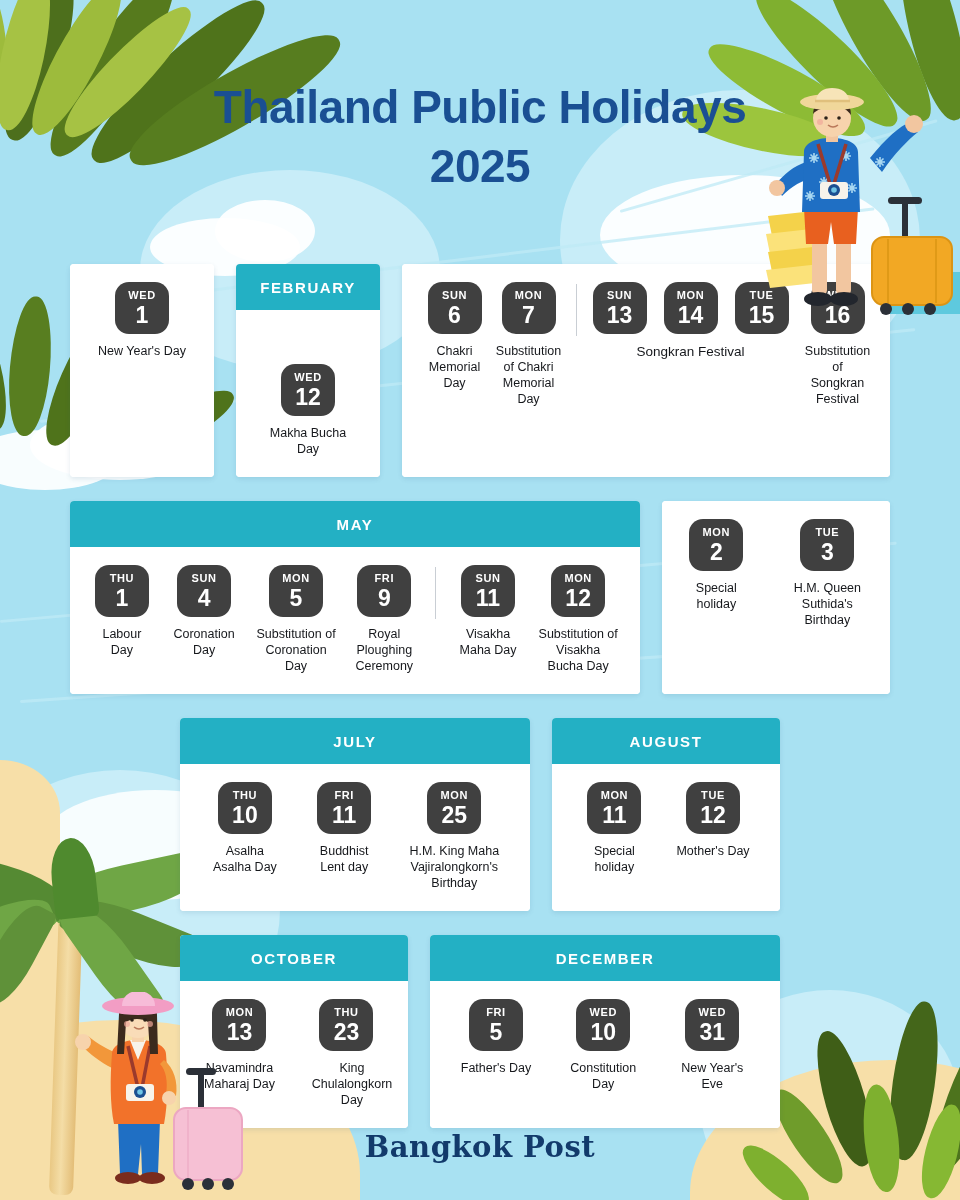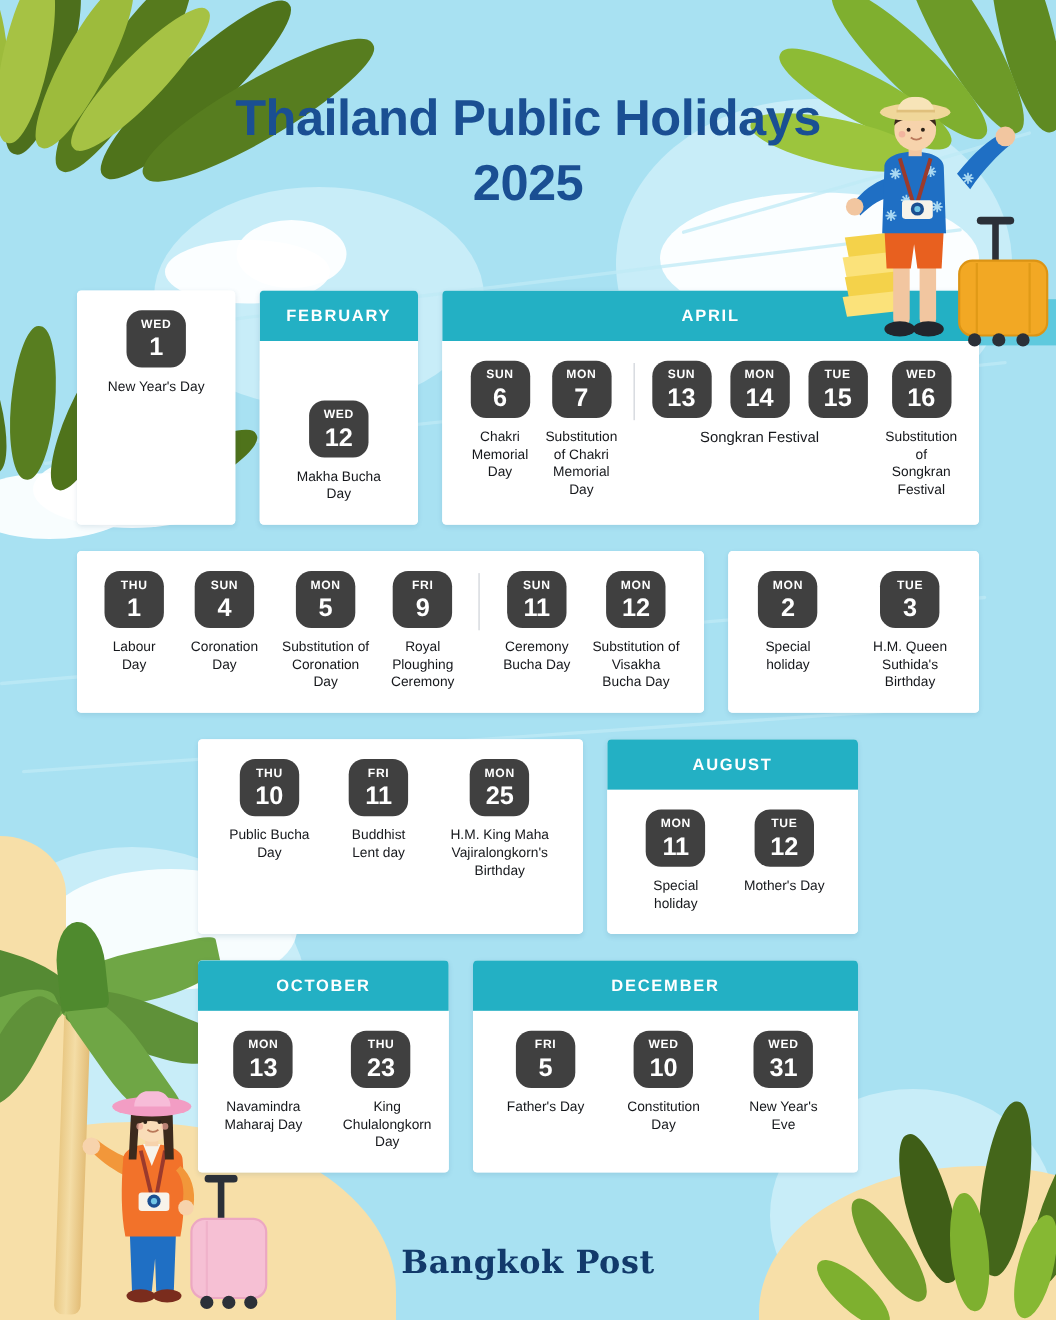--- a/index.html
+++ b/index.html
@@ -467,21 +467,20 @@
           <div class="chip">
             <span class="dow">WED</span>
             <span class="dnum">12</span>
           </div>
           <div class="entry-label" style="max-width:100px;">Makha Bucha Day</div>
         </div>
       </div>
     </div>
 
     <div class="card" style="flex:1;">
-      <div class="card-head">APRIL</div>
       <div class="card-body" style="padding-left:18px; padding-right:18px;">
 
         <div class="entry">
           <div class="chip">
             <span class="dow">SUN</span>
             <span class="dnum">6</span>
           </div>
           <div class="entry-label" style="max-width:62px;">Chakri Memorial Day</div>
         </div>
 
@@ -520,20 +519,21 @@
           </div>
           <div class="entry-label" style="max-width:88px;">Substitution of Songkran Festival</div>
         </div>
       </div>
     </div>
   </div>
 
   <div class="row">
 
     <div class="card" style="flex:1;">
+      <div class="card-head">MAY</div>
       <div class="card-body" style="padding-left:14px; padding-right:14px;">
         <div class="entry">
           <div class="chip">
             <span class="dow">THU</span>
             <span class="dnum">1</span>
           </div>
           <div class="entry-label" style="max-width:84px;">Labour Day</div>
         </div>
         <div class="entry">
           <div class="chip">
@@ -555,21 +555,21 @@
             <span class="dnum">9</span>
           </div>
           <div class="entry-label" style="max-width:70px;">Royal Ploughing Ceremony</div>
         </div>
         <div class="divider"></div>
         <div class="entry">
           <div class="chip">
             <span class="dow">SUN</span>
             <span class="dnum">11</span>
           </div>
-          <div class="entry-label" style="max-width:74px;">Ceremony Bucha Day</div>
+          <div class="entry-label" style="max-width:74px;">Visakha Maha Day</div>
         </div>
         <div class="entry">
           <div class="chip">
             <span class="dow">MON</span>
             <span class="dnum">12</span>
           </div>
           <div class="entry-label" style="max-width:86px;">Substitution of Visakha Bucha Day</div>
         </div>
       </div>
     </div>
@@ -590,27 +590,28 @@
           </div>
           <div class="entry-label" style="max-width:92px;">H.M. Queen Suthida's Birthday</div>
         </div>
       </div>
     </div>
   </div>
 
   <div class="row center">
 
     <div class="card" style="width:350px;">
+      <div class="card-head">JULY</div>
       <div class="card-body" style="gap:14px; padding-left:20px; padding-right:20px;">
         <div class="entry">
           <div class="chip">
             <span class="dow">THU</span>
             <span class="dnum">10</span>
           </div>
-          <div class="entry-label" style="max-width:82px;">Public Bucha Day</div>
+          <div class="entry-label" style="max-width:82px;">Asalha Asalha Day</div>
         </div>
         <div class="entry">
           <div class="chip">
             <span class="dow">FRI</span>
             <span class="dnum">11</span>
           </div>
           <div class="entry-label" style="max-width:72px;">Buddhist Lent day</div>
         </div>
         <div class="entry">
           <div class="chip">

